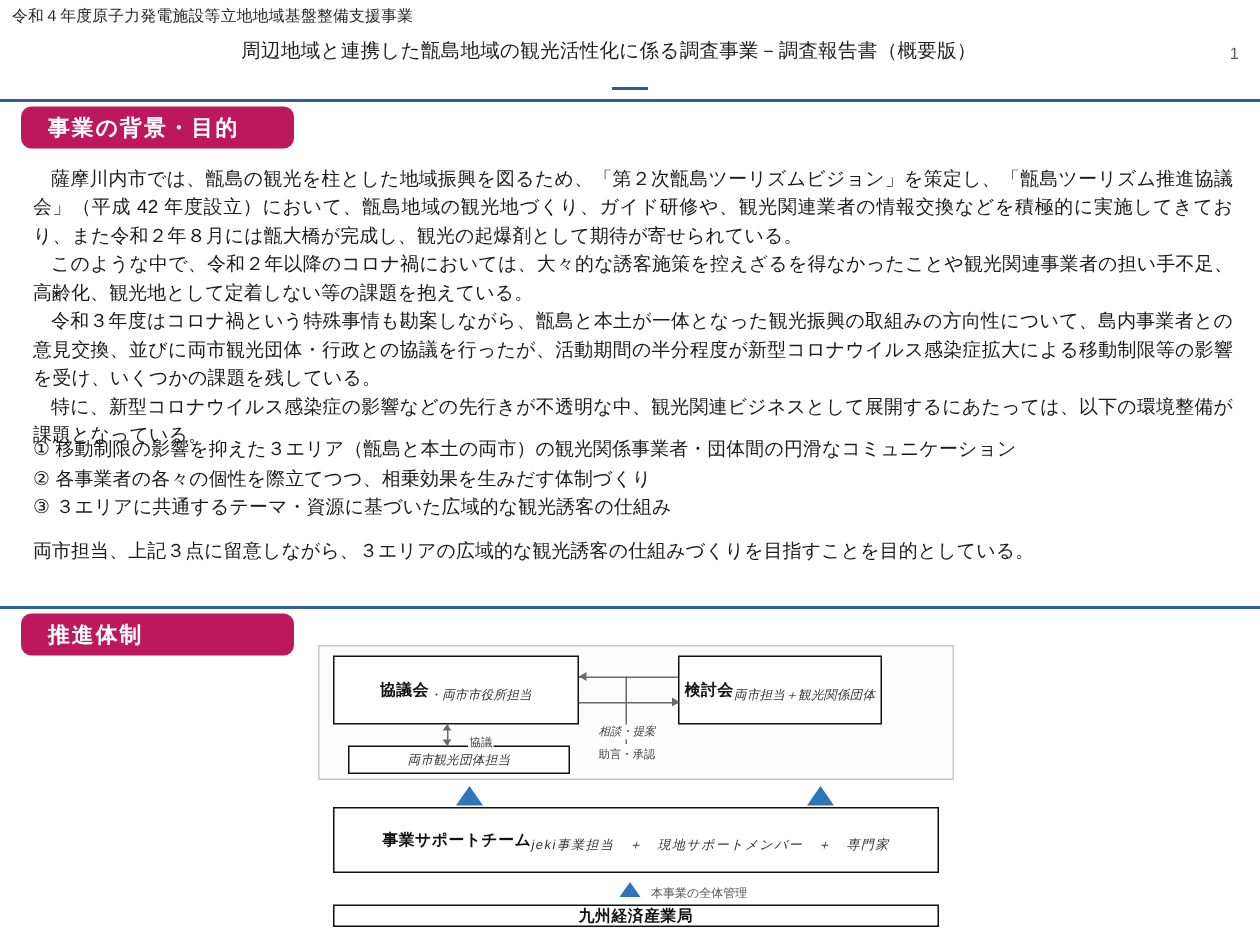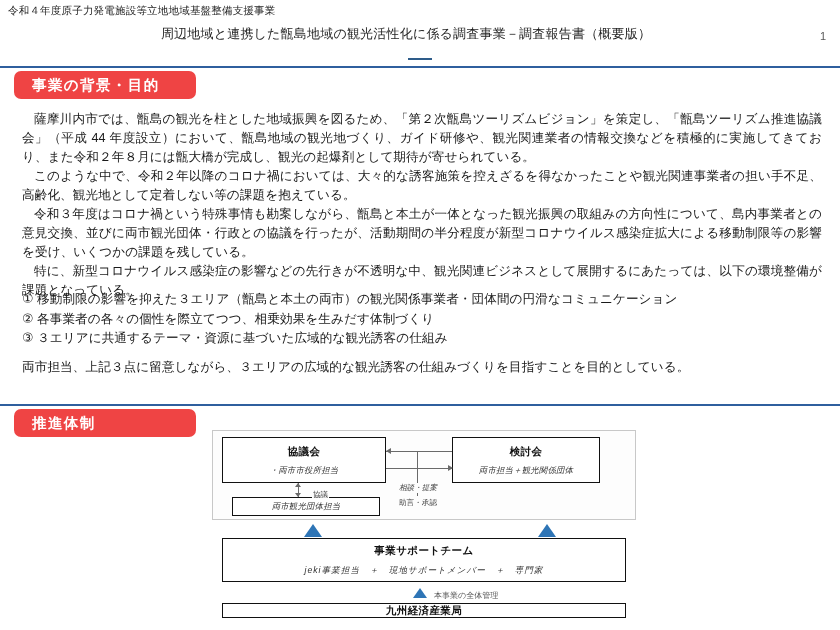--- a/index.html
+++ b/index.html
@@ -56,21 +56,21 @@
   
   .banner-rule {
     position: absolute;
     left: 0;
     width: 840px;
     height: 2px;
     background: #2f5f9e;
   }
   .section-banner {
     position: absolute;
-    background: #ef4444;
+    background: #be185d;
     color: #ffffff;
     font-size: 14.5px;
     font-weight: bold;
     letter-spacing: 1.4px;
     border-radius: 7px;
     display: flex;
     align-items: center;
     padding-left: 18px;
     box-sizing: border-box;
   }
@@ -132,21 +132,21 @@
     border: 1px solid #c8c8c8;
     background: #fdfdfd;
     box-sizing: border-box;
   }
   .node {
     position: absolute;
     border: 1.4px solid #111111;
     background: #ffffff;
     box-sizing: border-box;
     display: flex;
-    flex-direction: column;
+    flex-direction: row;
     align-items: center;
     justify-content: center;
   }
   .node-title {
     font-size: 10.5px;
     font-weight: bold;
     color: #111111;
     letter-spacing: 0.4px;
   }
   .node-sub {
@@ -158,21 +158,21 @@
   }
   #node-council {
     top: 7px;
     left: 10px;
     width: 164px;
     height: 46px;
   }
   #node-review {
     top: 7px;
     left: 240px;
-    width: 148px;
+    width: 136px;
     height: 46px;
   }
   #node-tourism-org {
     top: 67px;
     left: 20px;
     width: 148px;
     height: 19px;
     text-align: center;
   }
   #node-tourism-org .node-sub {
@@ -276,21 +276,21 @@
 
 <div class="page-number">1</div>
 
 <div class="title-rule"></div>
 
 <div class="banner-rule" style="top:66px;"></div>
 
 <div class="section-banner" id="banner-background">事業の背景・目的</div>
 
 <div class="body-block" id="background-paragraphs">
-  <p class="para-indent">薩摩川内市では、甑島の観光を柱とした地域振興を図るため、「第２次甑島ツーリズムビジョン」を策定し、「甑島ツーリズム推進協議会」（平成 44 年度設立）において、甑島地域の観光地づくり、ガイド研修や、観光関連業者の情報交換などを積極的に実施してきており、また令和２年８月には甑大橋が完成し、観光の起爆剤として期待が寄せられている。</p>
+  <p class="para-indent">薩摩川内市では、甑島の観光を柱とした地域振興を図るため、「第２次甑島ツーリズムビジョン」を策定し、「甑島ツーリズム推進協議会」（平成 42 年度設立）において、甑島地域の観光地づくり、ガイド研修や、観光関連業者の情報交換などを積極的に実施してきており、また令和２年８月には甑大橋が完成し、観光の起爆剤として期待が寄せられている。</p>
   <p class="para-indent">このような中で、令和２年以降のコロナ禍においては、大々的な誘客施策を控えざるを得なかったことや観光関連事業者の担い手不足、高齢化、観光地として定着しない等の課題を抱えている。</p>
   <p class="para-indent">令和３年度はコロナ禍という特殊事情も勘案しながら、甑島と本土が一体となった観光振興の取組みの方向性について、島内事業者との意見交換、並びに両市観光団体・行政との協議を行ったが、活動期間の半分程度が新型コロナウイルス感染症拡大による移動制限等の影響を受け、いくつかの課題を残している。</p>
   <p class="para-indent">特に、新型コロナウイルス感染症の影響などの先行きが不透明な中、観光関連ビジネスとして展開するにあたっては、以下の環境整備が課題となっている。</p>
 </div>
 
 <div class="body-block" id="background-list">
   <p>① 移動制限の影響を抑えた３エリア（甑島と本土の両市）の観光関係事業者・団体間の円滑なコミュニケーション</p>
   <p>② 各事業者の各々の個性を際立てつつ、相乗効果を生みだす体制づくり</p>
   <p>③ ３エリアに共通するテーマ・資源に基づいた広域的な観光誘客の仕組み</p>
 </div>

